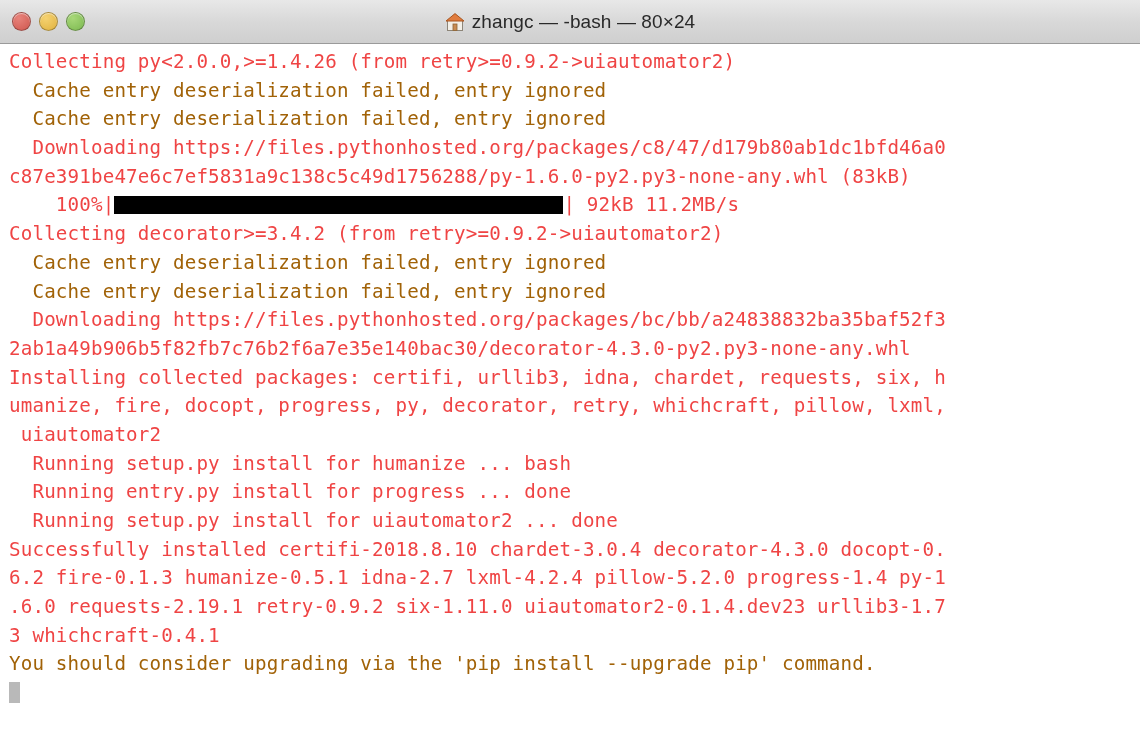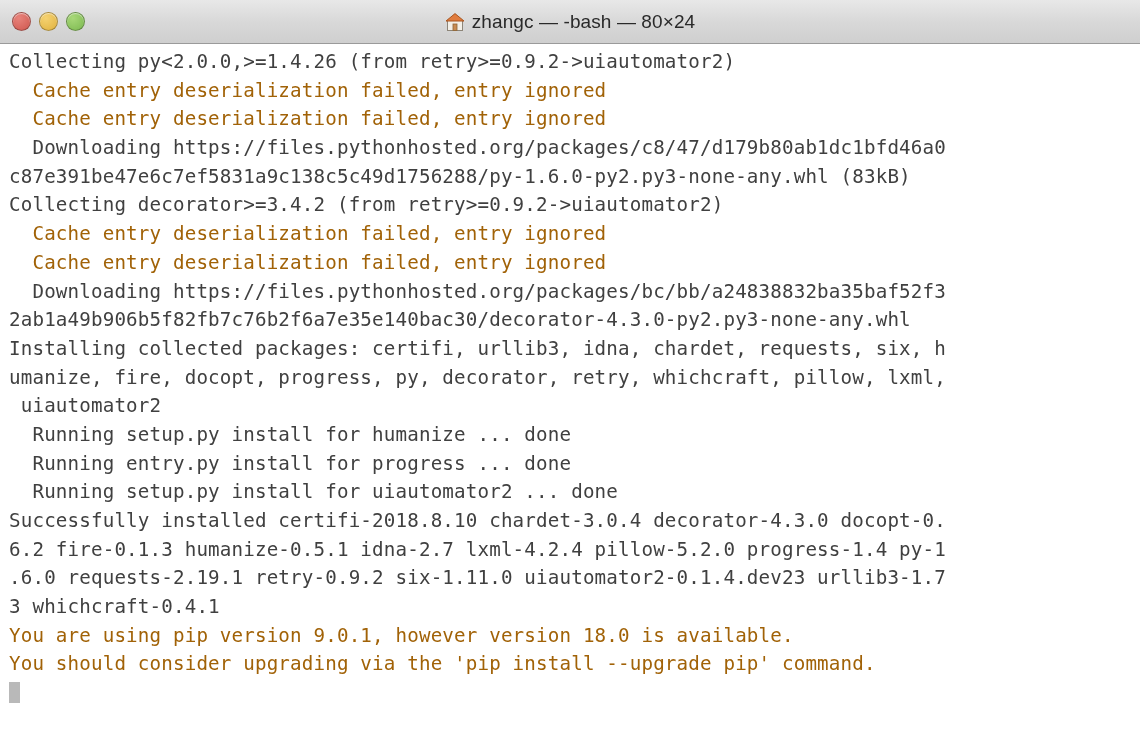--- a/index.html
+++ b/index.html
@@ -88,21 +88,21 @@
   }
   .term-inner {
     padding-left: 9px;
   }
 
   .line {
     font-family: "DejaVu Sans Mono", "Liberation Mono", monospace;
     font-size: 19.2px;
     line-height: 28.7px;
     height: 28.7px;
-    color: #404040;
+    color: #ef4444;
     white-space: pre;
     letter-spacing: 0.16px;
   }
   .line.dim {
     color: #a16207;
   }
   .pb-bar {
     display: inline-block;
     width: 449px;
     height: 18px;
@@ -142,37 +142,37 @@
 
   <div class="term">
     <div class="term-inner">
 
       <div class="line">Collecting py&lt;2.0.0,&gt;=1.4.26 (from retry&gt;=0.9.2-&gt;uiautomator2)</div>
       <div class="line dim">  Cache entry deserialization failed, entry ignored</div>
       <div class="line dim">  Cache entry deserialization failed, entry ignored</div>
       <div class="line">  Downloading https://files.pythonhosted.org/packages/c8/47/d179b80ab1dc1bfd46a0</div>
       <div class="line">c87e391be47e6c7ef5831a9c138c5c49d1756288/py-1.6.0-py2.py3-none-any.whl (83kB)</div>
 
+      <div class="line"><span>    100%</span><span>|</span><span class="pb-bar"></span><span>|</span><span> 92kB 11.2MB/s</span></div>
 
       <div class="line">Collecting decorator&gt;=3.4.2 (from retry&gt;=0.9.2-&gt;uiautomator2)</div>
       <div class="line dim">  Cache entry deserialization failed, entry ignored</div>
       <div class="line dim">  Cache entry deserialization failed, entry ignored</div>
       <div class="line">  Downloading https://files.pythonhosted.org/packages/bc/bb/a24838832ba35baf52f3</div>
       <div class="line">2ab1a49b906b5f82fb7c76b2f6a7e35e140bac30/decorator-4.3.0-py2.py3-none-any.whl</div>
       <div class="line">Installing collected packages: certifi, urllib3, idna, chardet, requests, six, h</div>
       <div class="line">umanize, fire, docopt, progress, py, decorator, retry, whichcraft, pillow, lxml,</div>
       <div class="line"> uiautomator2</div>
-      <div class="line">  Running setup.py install for humanize ... done</div>
+      <div class="line">  Running setup.py install for humanize ... bash</div>
       <div class="line">  Running entry.py install for progress ... done</div>
       <div class="line">  Running setup.py install for uiautomator2 ... done</div>
       <div class="line">Successfully installed certifi-2018.8.10 chardet-3.0.4 decorator-4.3.0 docopt-0.</div>
       <div class="line">6.2 fire-0.1.3 humanize-0.5.1 idna-2.7 lxml-4.2.4 pillow-5.2.0 progress-1.4 py-1</div>
       <div class="line">.6.0 requests-2.19.1 retry-0.9.2 six-1.11.0 uiautomator2-0.1.4.dev23 urllib3-1.7</div>
       <div class="line">3 whichcraft-0.4.1</div>
-      <div class="line dim">You are using pip version 9.0.1, however version 18.0 is available.</div>
       <div class="line dim">You should consider upgrading via the 'pip install --upgrade pip' command.</div>
 
       <div class="line"><span></span><span class="cursor"></span></div>
 
     </div>
   </div>
 
 </div>
 
 </body></html>

